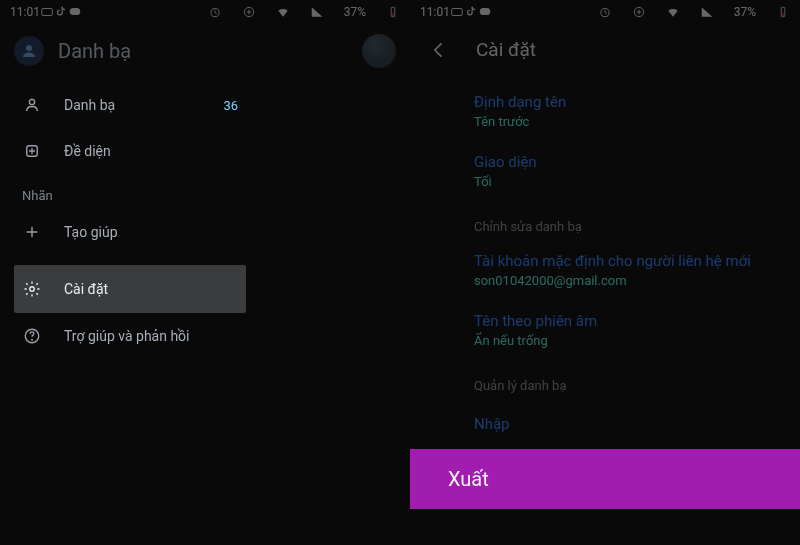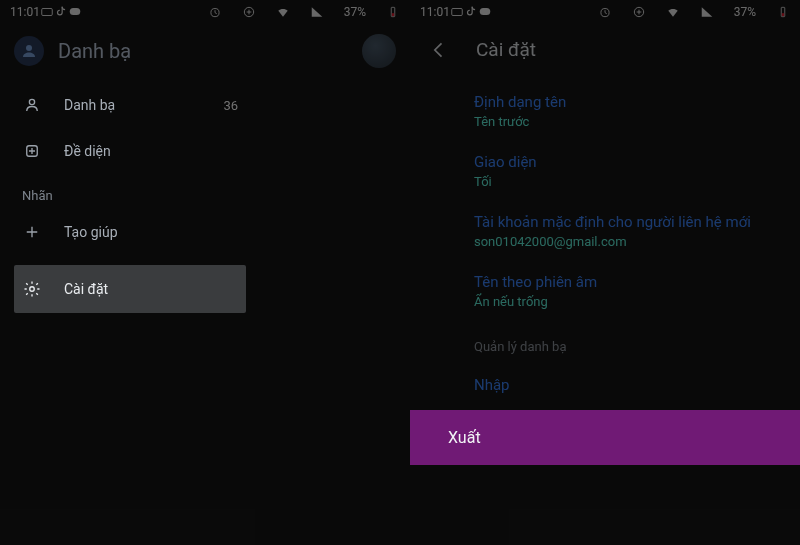--- a/index.html
+++ b/index.html
@@ -24,21 +24,21 @@
   .avatar-icon { width: 30px; height: 30px; border-radius: 50%; background: #2a3a5a; display: flex; align-items: center; justify-content: center; }
   .avatar-icon svg { width: 18px; height: 18px; fill: #7aa0d8; }
   .app-title { color: #b8c4d6; font-size: 20px; font-weight: 400; }
   .profile-avatar { width: 34px; height: 34px; border-radius: 50%; background: radial-gradient(circle at 40% 35%, #4a5a6a, #2a333c); }
 
   
   .drawer { position: relative; z-index: 7; }
   .row { display: flex; align-items: center; height: 46px; padding: 0 22px; color: #a8afb8; font-size: 14px; position: relative; }
   .row .row-icon { width: 20px; height: 20px; margin-right: 22px; display: flex; align-items: center; justify-content: center; }
   .row .row-icon svg { width: 18px; height: 18px; fill: none; stroke: #9aa1aa; stroke-width: 1.8; }
-  .row .trailing { margin-left: auto; color: #737373; font-size: 13px; }
+  .row .trailing { margin-left: auto; color: #7dd3fc; font-size: 13px; }
   .section-label { padding: 14px 22px 6px 22px; color: #7d848d; font-size: 13px; }
 
   .row.selected { background: #3a3c3e; border-radius: 2px; color: #e9ecef; margin: 0 14px; padding: 0 8px 0 8px; height: 48px; }
   .row.selected .row-icon { margin-left: 0; }
   .row.selected .row-icon svg { stroke: #e9ecef; }
 
   .left-list-wrap { width: 260px; }
 
   
   .settings-header { display: flex; align-items: center; gap: 26px; padding: 14px 18px 10px 18px; color: #dadde1; position: relative; z-index: 2; }
@@ -48,21 +48,21 @@
 
   .settings-body { padding: 10px 0 0 0; position: relative; z-index: 2; }
   .sitem { padding: 12px 20px 12px 64px; }
   .sitem .primary { color: #3b82f6; font-size: 15px; }
   .sitem .secondary { color: #5eead4; font-size: 13px; margin-top: 3px; }
   .section-hdr { padding: 18px 20px 6px 64px; color: #8a9098; font-size: 13px; }
 
   .sitem.simple { padding: 16px 20px 16px 64px; }
 
   
-  .export-row { position: relative; z-index: 9; background: #701a75; color: #f1f3f5; padding: 18px 20px 18px 38px; font-size: 16px; }
+  .export-row { position: relative; z-index: 9; background: #a21caf; color: #f1f3f5; padding: 18px 20px 18px 38px; font-size: 20px; }
 </style>
 </head>
 <body>
 
 <div class="stage">
 
   <div class="phone left">
     <div class="dim-overlay"></div>
 
     <div class="statusbar">
@@ -170,20 +170,30 @@
       <div class="row selected">
         <span class="row-icon">
           <svg viewBox="0 0 24 24">
               <circle cx="12" cy="12" r="3"></circle>
               <path d="M12 2v3M12 19v3M4.2 4.2l2.1 2.1M17.7 17.7l2.1 2.1M2 12h3M19 12h3M4.2 19.8l2.1-2.1M17.7 6.3l2.1-2.1"></path>
             </svg>
         </span>
         <span>Cài đặt</span>
       </div>
 
+      <div class="row">
+        <span class="row-icon">
+          <svg viewBox="0 0 24 24">
+              <circle cx="12" cy="12" r="9"></circle>
+              <path d="M9.5 9a2.5 2.5 0 0 1 5 0c0 1.5-2.5 2-2.5 4"></path>
+              <circle cx="12" cy="17" r="0.5" fill="#9aa1aa"></circle>
+            </svg>
+        </span>
+        <span>Trợ giúp và phản hồi</span>
+      </div>
 
     </div>
   </div>
 
   <div class="phone right">
     <div class="dim-overlay"></div>
 
     <div class="statusbar">
       <div class="sb-left">
         <span>11:01</span>
@@ -251,20 +261,21 @@
       <div class="sitem">
         <div class="primary">Định dạng tên</div>
         <div class="secondary">Tên trước</div>
       </div>
 
       <div class="sitem">
         <div class="primary">Giao diện</div>
         <div class="secondary">Tối</div>
       </div>
 
+      <div class="section-hdr">Chỉnh sửa danh bạ</div>
 
       <div class="sitem">
         <div class="primary">Tài khoản mặc định cho người liên hệ mới</div>
         <div class="secondary">son01042000@gmail.com</div>
       </div>
 
       <div class="sitem">
         <div class="primary">Tên theo phiên âm</div>
         <div class="secondary">Ẩn nếu trống</div>
       </div>

